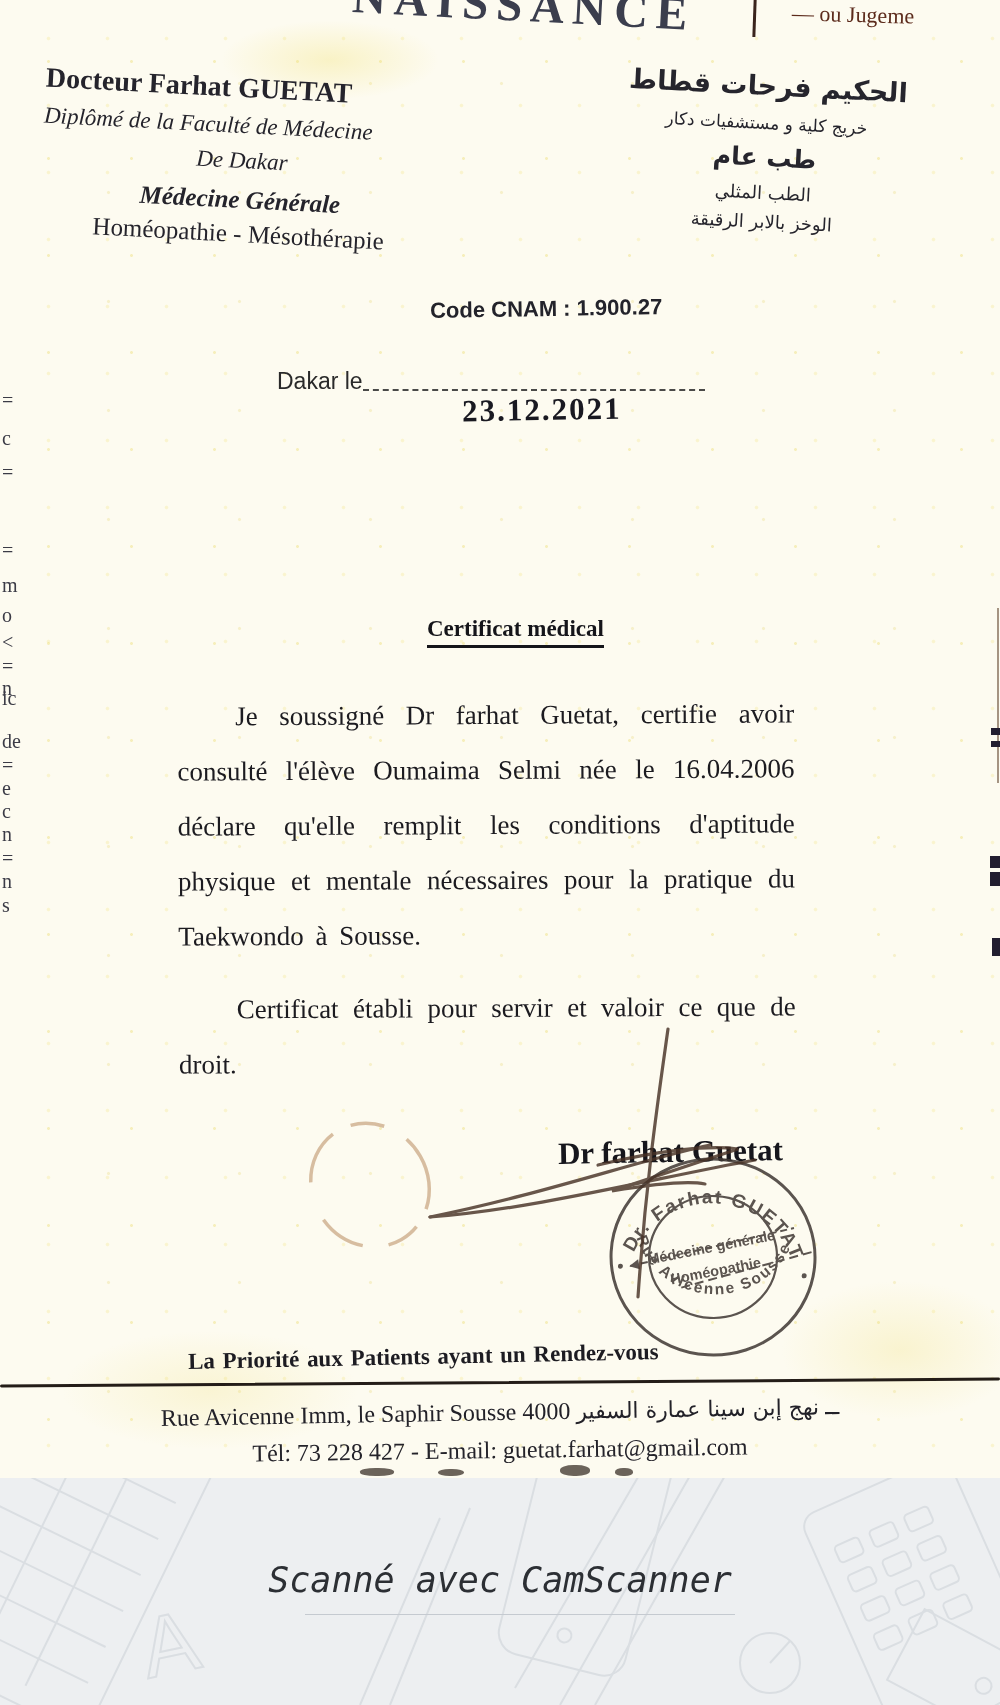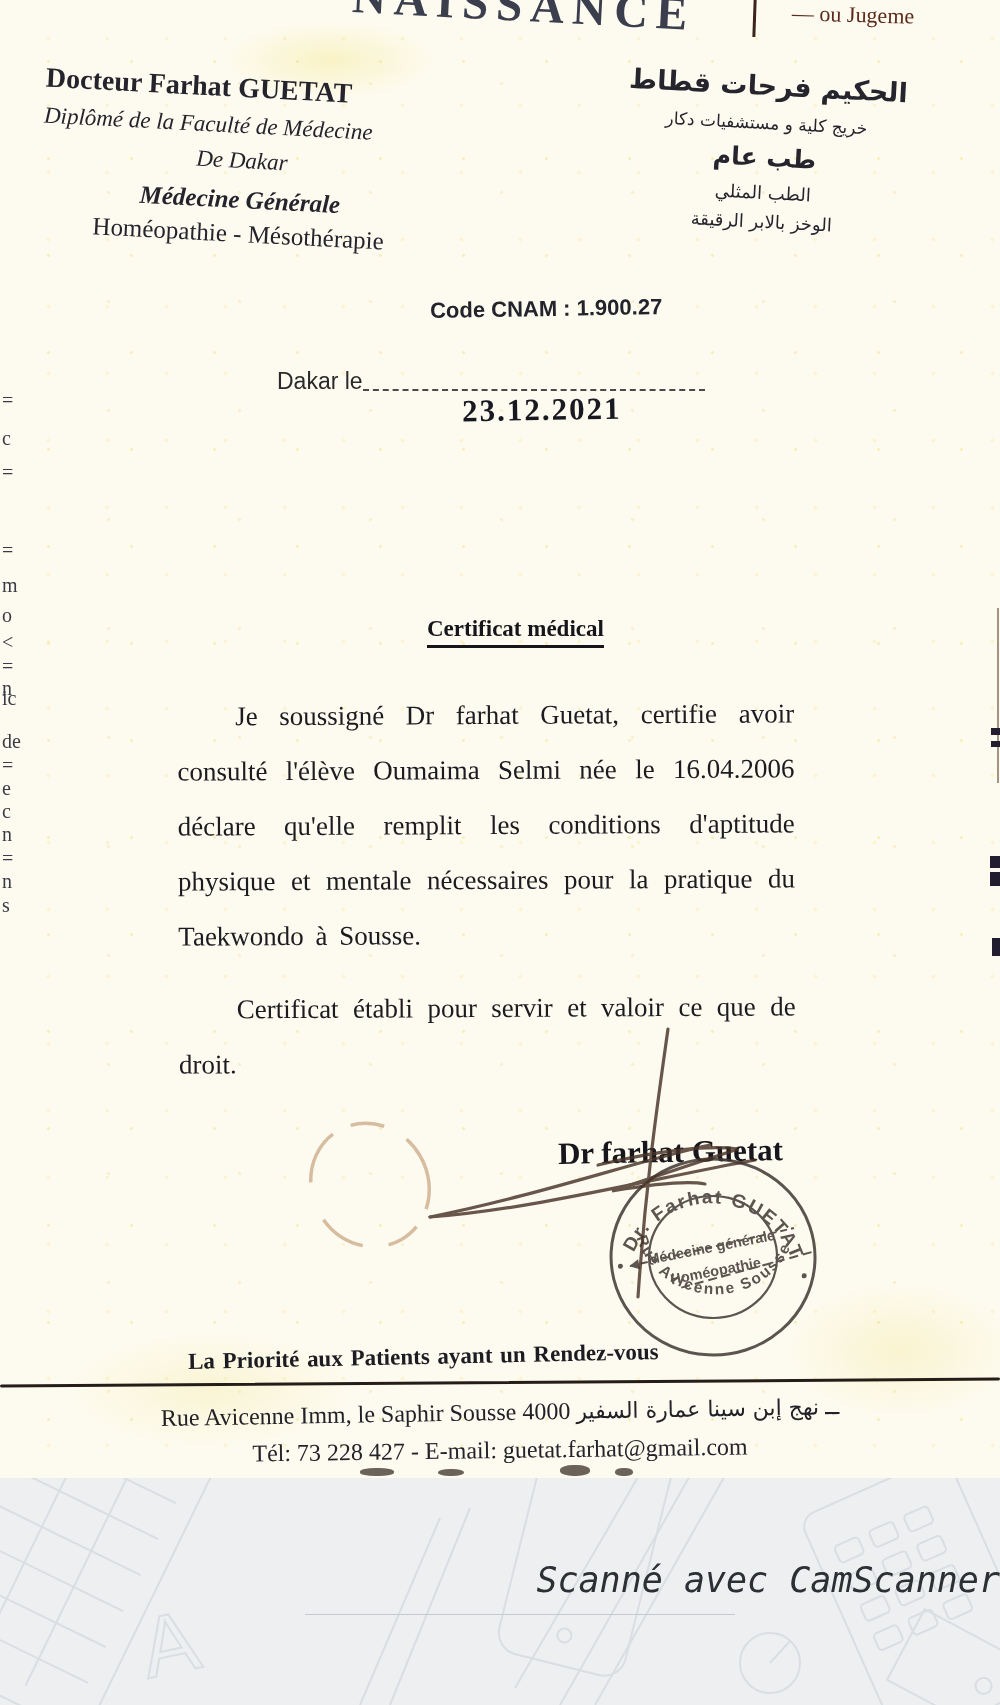--- a/index.html
+++ b/index.html
@@ -54,21 +54,21 @@
     transform:rotate(-0.4deg);border-radius:2px;}
   .addr{position:absolute;left:0;top:1398px;width:1000px;text-align:center;font-size:24px;
     color:#222128;transform:rotate(-1deg);white-space:nowrap;}
   .addr .ar{font-family:"DejaVu Sans",sans-serif;font-size:22px;}
   .tel{position:absolute;left:0;top:1437px;width:1000px;text-align:center;font-size:24px;
     color:#24232a;transform:rotate(-0.8deg);}
   .smudge{position:absolute;background:#3a3028;border-radius:45%;opacity:.75;}
   .edge-frag{position:absolute;left:2px;font-size:20px;color:#3b3b46;line-height:20px;}
   .rmark{position:absolute;background:#221e30;}
   .banner{position:absolute;left:0;top:1478px;width:1000px;height:227px;background:#edeff1;overflow:hidden;}
-  .banner-text{position:absolute;left:0;top:82px;width:1000px;text-align:right;
+  .banner-text{position:absolute;left:0;top:82px;width:1000px;text-align:center;
     font-family:"DejaVu Sans Mono",monospace;font-style:italic;font-size:35px;color:#2c2f34;}
   .banner-underline{position:absolute;left:305px;top:136px;width:430px;height:1px;background:#c5cad0;}
   .pattern{position:absolute;left:0;top:0;}
 </style>
 </head>
 <body>
 
 <div class="paper">
 
   <div class="blob" style="left:220px;top:20px;width:220px;height:80px;background:radial-gradient(ellipse,rgba(240,222,100,.30),transparent 70%);"></div>

